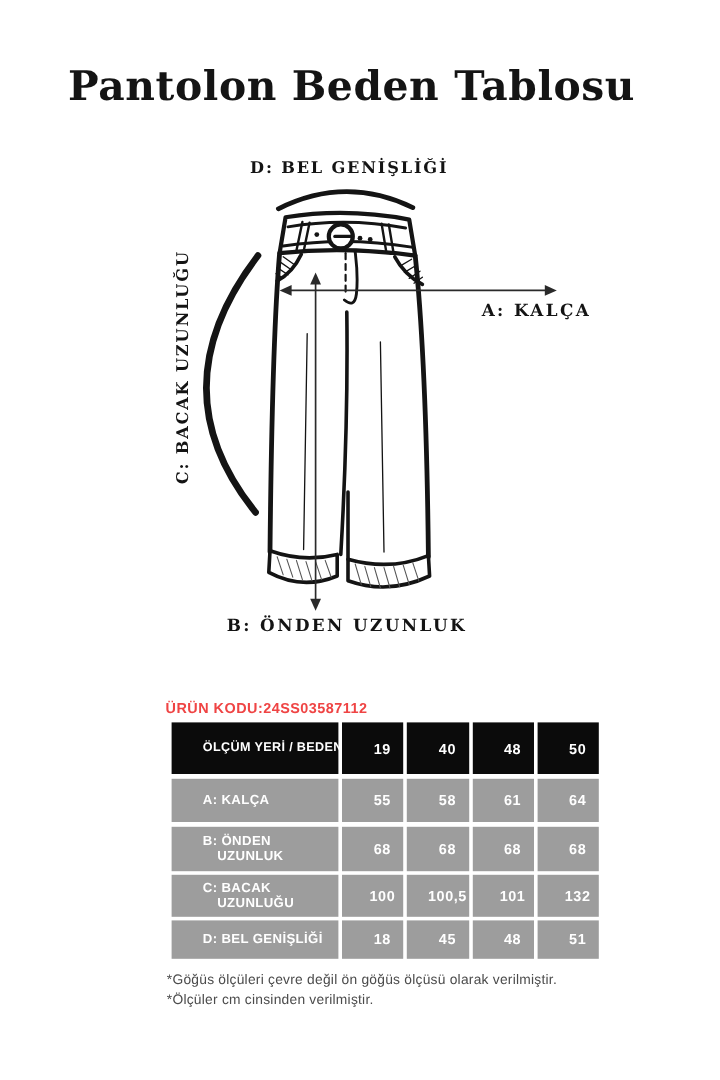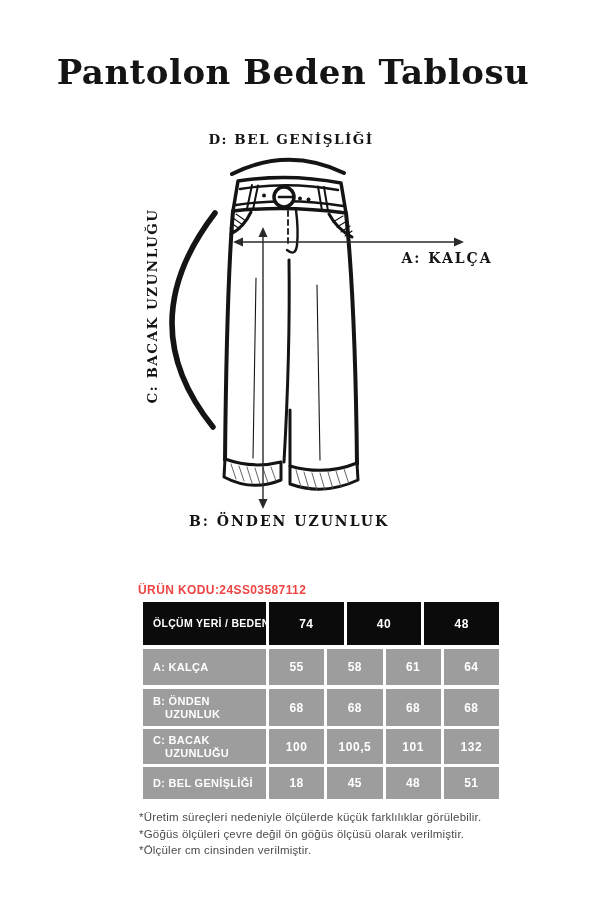--- a/index.html
+++ b/index.html
@@ -19,21 +19,21 @@
   .dim-label{font-size:13.5px;letter-spacing:1.5px;}
   .dim-label-lg{font-size:14px;letter-spacing:2px;}
   .product-code{
     position:absolute;left:138px;top:583px;font-size:12px;font-weight:bold;
     letter-spacing:.4px;color:#ef4444;
   }
   .size-table{position:absolute;left:143px;top:602px;width:356px;}
   .t-row{display:flex;column-gap:3px;}
   .t-row .cell{
     background:var(--table_row_bg,#9d9d9d);color:var(--table_text,#ffffff);
-    display:flex;align-items:center;font-weight:bold;
+    display:flex;align-items:center;font-weight:bold;padding-left:16px;
   }
   .t-row.r-head .cell{background:var(--table_header_bg,#0b0b0b);}
   .cell.label{width:123px;font-size:11px;letter-spacing:.3px;}
   .cell.label span{display:block;padding-left:22px;text-indent:-12px;line-height:13px;}
   .r-head .cell.label{font-size:10.5px;white-space:nowrap;}
   .cell.val{flex:1;justify-content:center;font-size:12px;letter-spacing:.5px;}
   .r-head{height:43px;}
   .r-a{height:36px;margin-top:4px;}
   .r-b{height:37px;margin-top:4px;}
   .r-c{height:35px;margin-top:3px;}
@@ -135,23 +135,24 @@
     <text class="dim-label" transform="rotate(-90 153 196)" x="153" y="200" text-anchor="middle">C: BACAK UZUNLUĞU</text>
   </svg>
 
   <div class="product-code">ÜRÜN KODU:24SS03587112</div>
 
   <div class="size-table">
     <div class="t-row r-head">
       <div class="cell label">
           <span>ÖLÇÜM YERİ / BEDEN</span>
         </div>
-      <div class="cell val">74</div>
+      <div class="cell val">19</div>
       <div class="cell val">40</div>
       <div class="cell val">48</div>
+      <div class="cell val">50</div>
     </div>
     <div class="t-row r-a">
       <div class="cell label">
           <span>A: KALÇA</span>
         </div>
       <div class="cell val">55</div>
       <div class="cell val">58</div>
       <div class="cell val">61</div>
       <div class="cell val">64</div>
     </div>
@@ -178,18 +179,17 @@
           <span>D: BEL GENİŞLİĞİ</span>
         </div>
       <div class="cell val">18</div>
       <div class="cell val">45</div>
       <div class="cell val">48</div>
       <div class="cell val">51</div>
     </div>
   </div>
 
   <div class="footnotes">
-    <div>*Üretim süreçleri nedeniyle ölçülerde küçük farklılıklar görülebilir.</div>
     <div>*Göğüs ölçüleri çevre değil ön göğüs ölçüsü olarak verilmiştir.</div>
     <div>*Ölçüler cm cinsinden verilmiştir.</div>
   </div>
 
 </div>
 
 </body></html>

